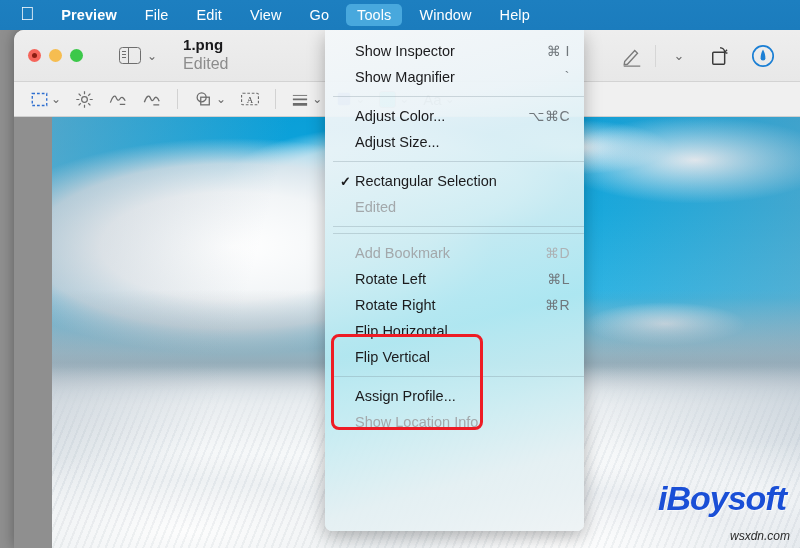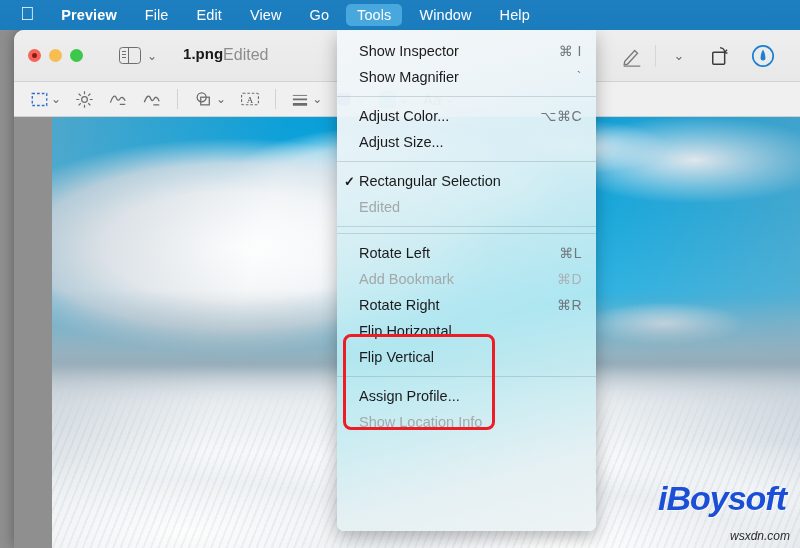--- a/index.html
+++ b/index.html
@@ -63,21 +63,21 @@
 
   .sidebar-toggle { display:flex; align-items:center; gap:6px; margin-left: 36px; }
   .sb-icon { width: 22px; height: 17px; border: 1.7px solid #6e6e6e; border-radius: 3.5px; position: relative; }
   .sb-icon::before{
     content:""; position:absolute; left:0; top:0; bottom:0; width:8px;
     border-right:1.7px solid #6e6e6e;
   }
   .sb-icon i{ position:absolute; left:1.5px; top:2.5px; width:4px; height:1.3px; background:#6e6e6e; box-shadow:0 3px 0 #6e6e6e, 0 6px 0 #6e6e6e;}
   .chev { color:#6b6b6b; font-size: 12px; line-height:1; }
 
-  .doc-title { margin-left: 26px; display:flex; justify-content:center; }
+  .doc-title { margin-left: 26px; display:flex; flex-direction:column; justify-content:center; }
   .doc-title .name { font-size: 15px; font-weight: bold; color: #19191b; line-height: 1.15; }
   .doc-title .sub { font-size: 16px; color: #8c8c8c; line-height: 1.3; }
 
   .tb-right { margin-left: auto; display: flex; align-items: center; gap: 0px; padding-right: 16px; }
   .tb-btn { width: 42px; height: 34px; display:flex; align-items:center; justify-content:center; }
   .tb-sep { width:1px; height: 22px; background:#d6d6d6; margin: 0 2px; }
 
   
   .markupbar {
     height: 35px; background: #f0f0f0;
@@ -135,35 +135,36 @@
     text-shadow: 1px 1px 0 rgba(255,255,255,.6);
     z-index: 5;
   }
   .wm2 {
     position:absolute; right: 10px; bottom: 5px;
     font-size: 12px; color:#2b2b2b; z-index:5;font-style:italic;
   }
 
   
   .menu {
-    position: absolute; left: 337px; top: 30px;
+    position: absolute; left: 325px; top: 30px;
     width: 259px; height: 501px;
     border-radius: 0 0 7px 7px;
     background: linear-gradient(165deg,
        rgba(244,247,249,.97) 0%,
        rgba(236,244,248,.96) 18%,
        rgba(206,237,243,.95) 42%,
        rgba(179,233,242,.95) 58%,
        rgba(200,236,242,.95) 72%,
        rgba(228,240,243,.96) 86%,
        rgba(238,243,245,.97) 100%);
     box-shadow: 0 6px 18px rgba(0,0,0,.28);
     z-index: 30;
     overflow: hidden;
     padding-top: 8px;
+    padding-left: 8px;
   }
   .mi {
     position: relative;
     height: 26px;
     display:flex; align-items:center;
     padding: 0 14px 0 22px;
     font-size: 14.5px;
     color: #1b1b1d;
     white-space: nowrap;
   }
@@ -370,29 +371,29 @@
       <div class="msep"></div>
       <div class="mi">
         <span class="check">✓</span>
         <span>Rectangular Selection</span>
       </div>
       <div class="mi dim">
         <span>Edited</span>
       </div>
       <div class="msep"></div>
       <div class="msep"></div>
-      <div class="mi">
-        <span>Rotate Left</span>
-        <span class="sc">⌘L</span>
-      </div>
       <div class="mi dim">
         <span>Add Bookmark</span>
         <span class="sc">⌘D</span>
       </div>
       <div class="mi">
+        <span>Rotate Left</span>
+        <span class="sc">⌘L</span>
+      </div>
+      <div class="mi">
         <span>Rotate Right</span>
         <span class="sc">⌘R</span>
       </div>
       <div class="mi">
         <span>Flip Horizontal</span>
       </div>
       <div class="mi">
         <span>Flip Vertical</span>
       </div>
       <div class="msep"></div>

